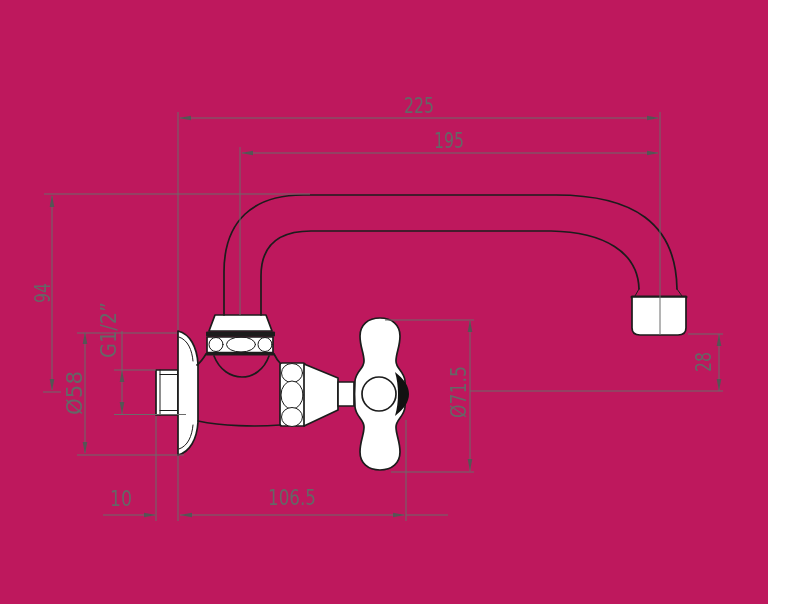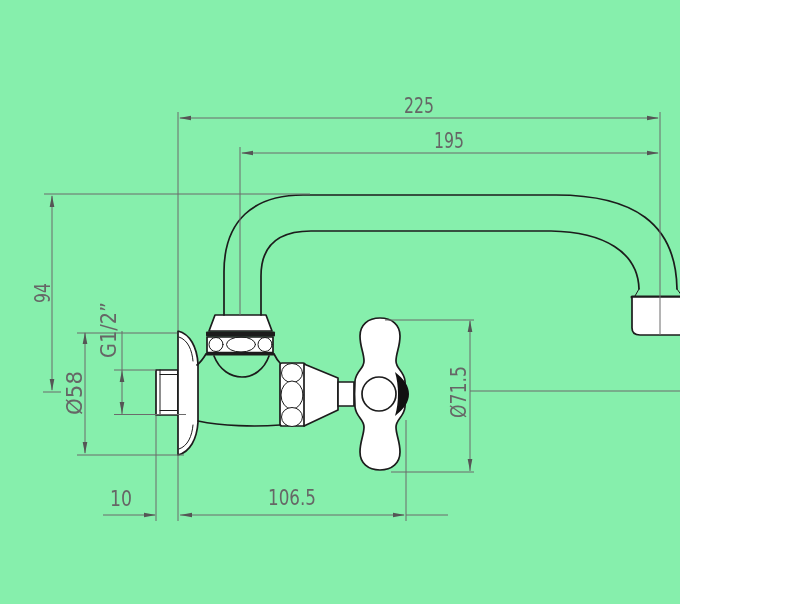--- a/index.html
+++ b/index.html
@@ -1,16 +1,16 @@
 <!DOCTYPE html>
 <html><head>
 <meta charset="utf-8">
 <style>
   html,body{margin:0;padding:0;background:#ffffff;}
-  .stage{width:680px;height:604px;background:#86efac;position:relative;overflow:hidden;
+  .stage{width:768px;height:604px;background:#be185d;position:relative;overflow:hidden;
          font-family:"DejaVu Sans", sans-serif;}
   svg{display:block;}
   .outline{stroke:#1c1c1c;fill:none;stroke-width:1.7;stroke-linejoin:round;stroke-linecap:round;}
   .outline .thick{stroke-width:3;}
   .outline .thin{stroke-width:1;}
   .fillw{fill:#ffffff;}
   .dims line, .dims path.dl{stroke:#6b6b6b;stroke-width:1;fill:none;}
   .dims .arrow{fill:#555555;stroke:none;}
   .dim-text{font-family:"DejaVu Sans", sans-serif;font-size:21px;fill:#666666;}
 </style>

